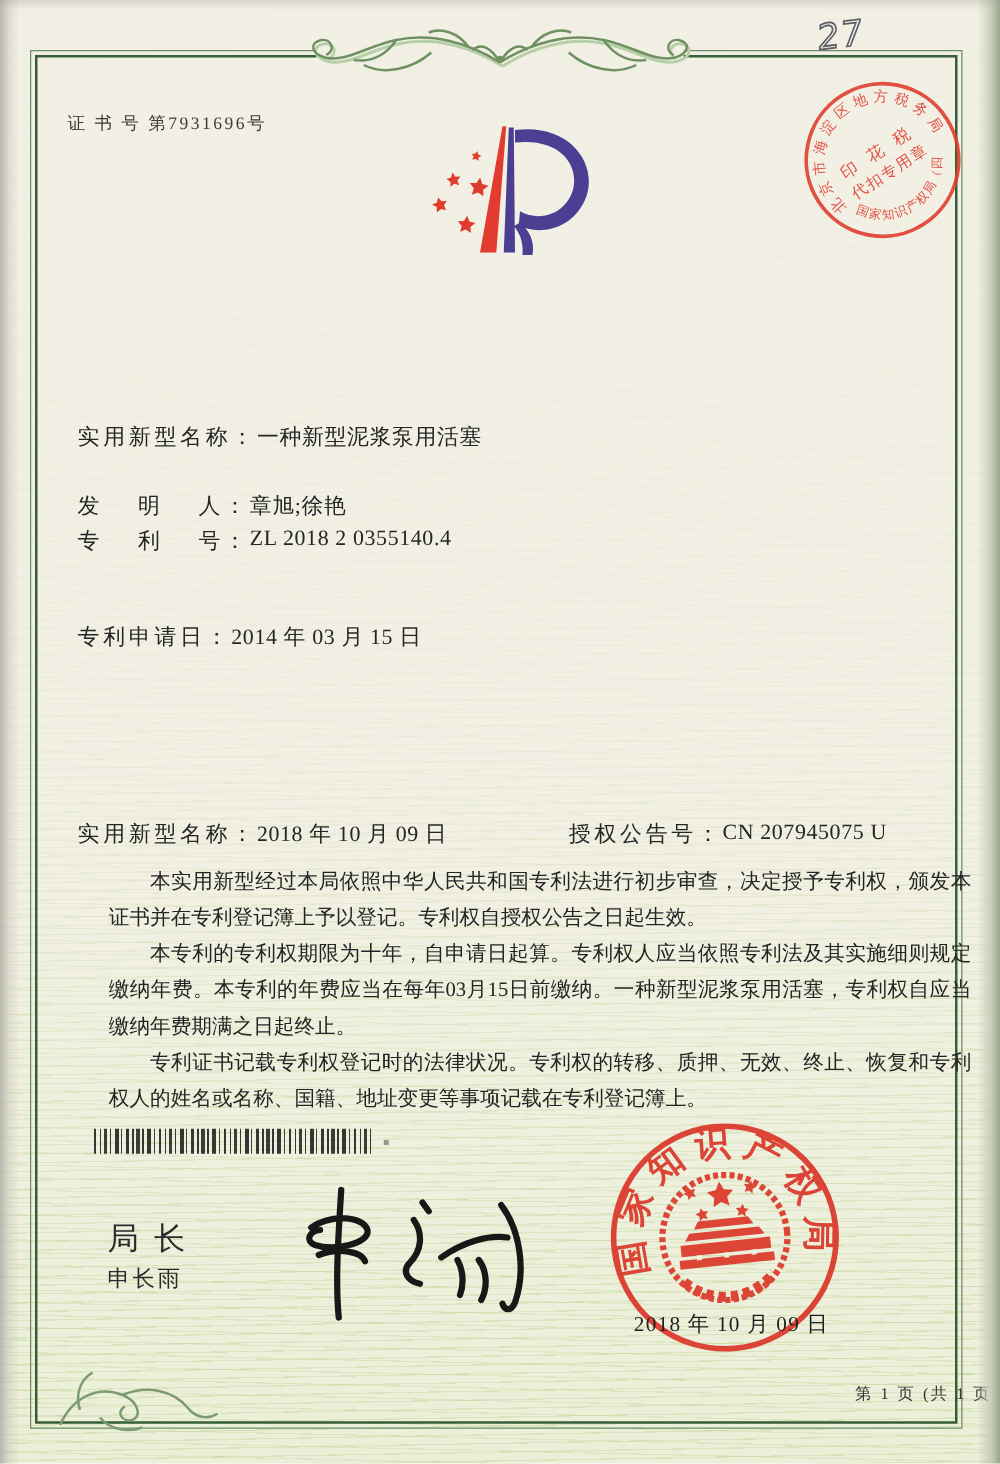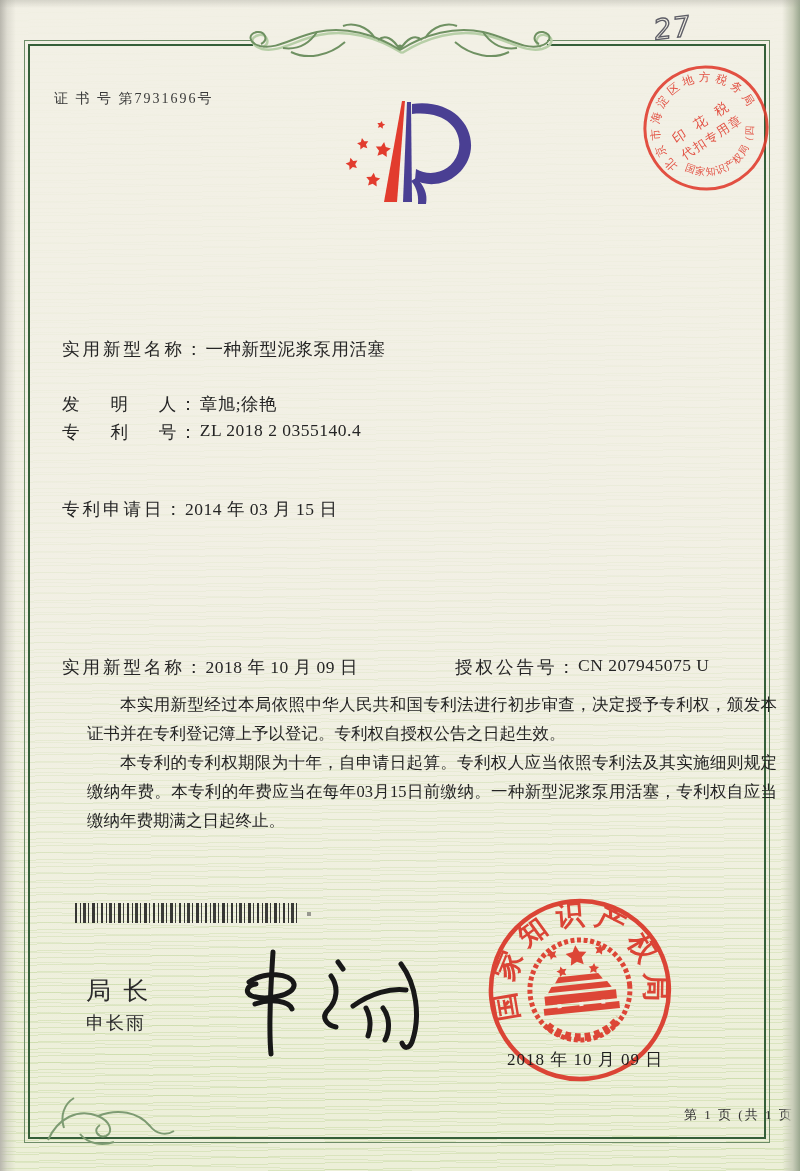--- a/index.html
+++ b/index.html
@@ -151,20 +151,21 @@
   <div class="row" style="top:655px">
     <span class="lbl">实用新型名称：</span><span class="val">2018 年 10 月 09 日</span>
   </div>
   <div class="row" style="top:655px;left:455px">
     <span class="lbl">授权公告号：</span><span class="val">CN 207945075 U</span>
   </div>
 
   <div class="paras">
     <p>本实用新型经过本局依照中华人民共和国专利法进行初步审查，决定授予专利权，颁发本证书并在专利登记簿上予以登记。专利权自授权公告之日起生效。</p>
     <p>本专利的专利权期限为十年，自申请日起算。专利权人应当依照专利法及其实施细则规定缴纳年费。本专利的年费应当在每年03月15日前缴纳。一种新型泥浆泵用活塞，专利权自应当缴纳年费期满之日起终止。</p>
+    <p>专利证书记载专利权登记时的法律状况。专利权的转移、质押、无效、终止、恢复和专利权人的姓名或名称、国籍、地址变更等事项记载在专利登记簿上。</p>
   </div>
 
   <div class="barcode"></div>
 
   <div class="abs signoff-title">局 长</div>
   <div class="abs signoff-name">申长雨</div>
 
   <svg class="abs sig-svg" width="232" height="118" viewBox="0 0 232 118">
     <g fill="none" stroke="#181818" stroke-width="5" stroke-linecap="round" stroke-linejoin="round">
       <path d="M68,8 C66,40 63,80 66,110"></path>

